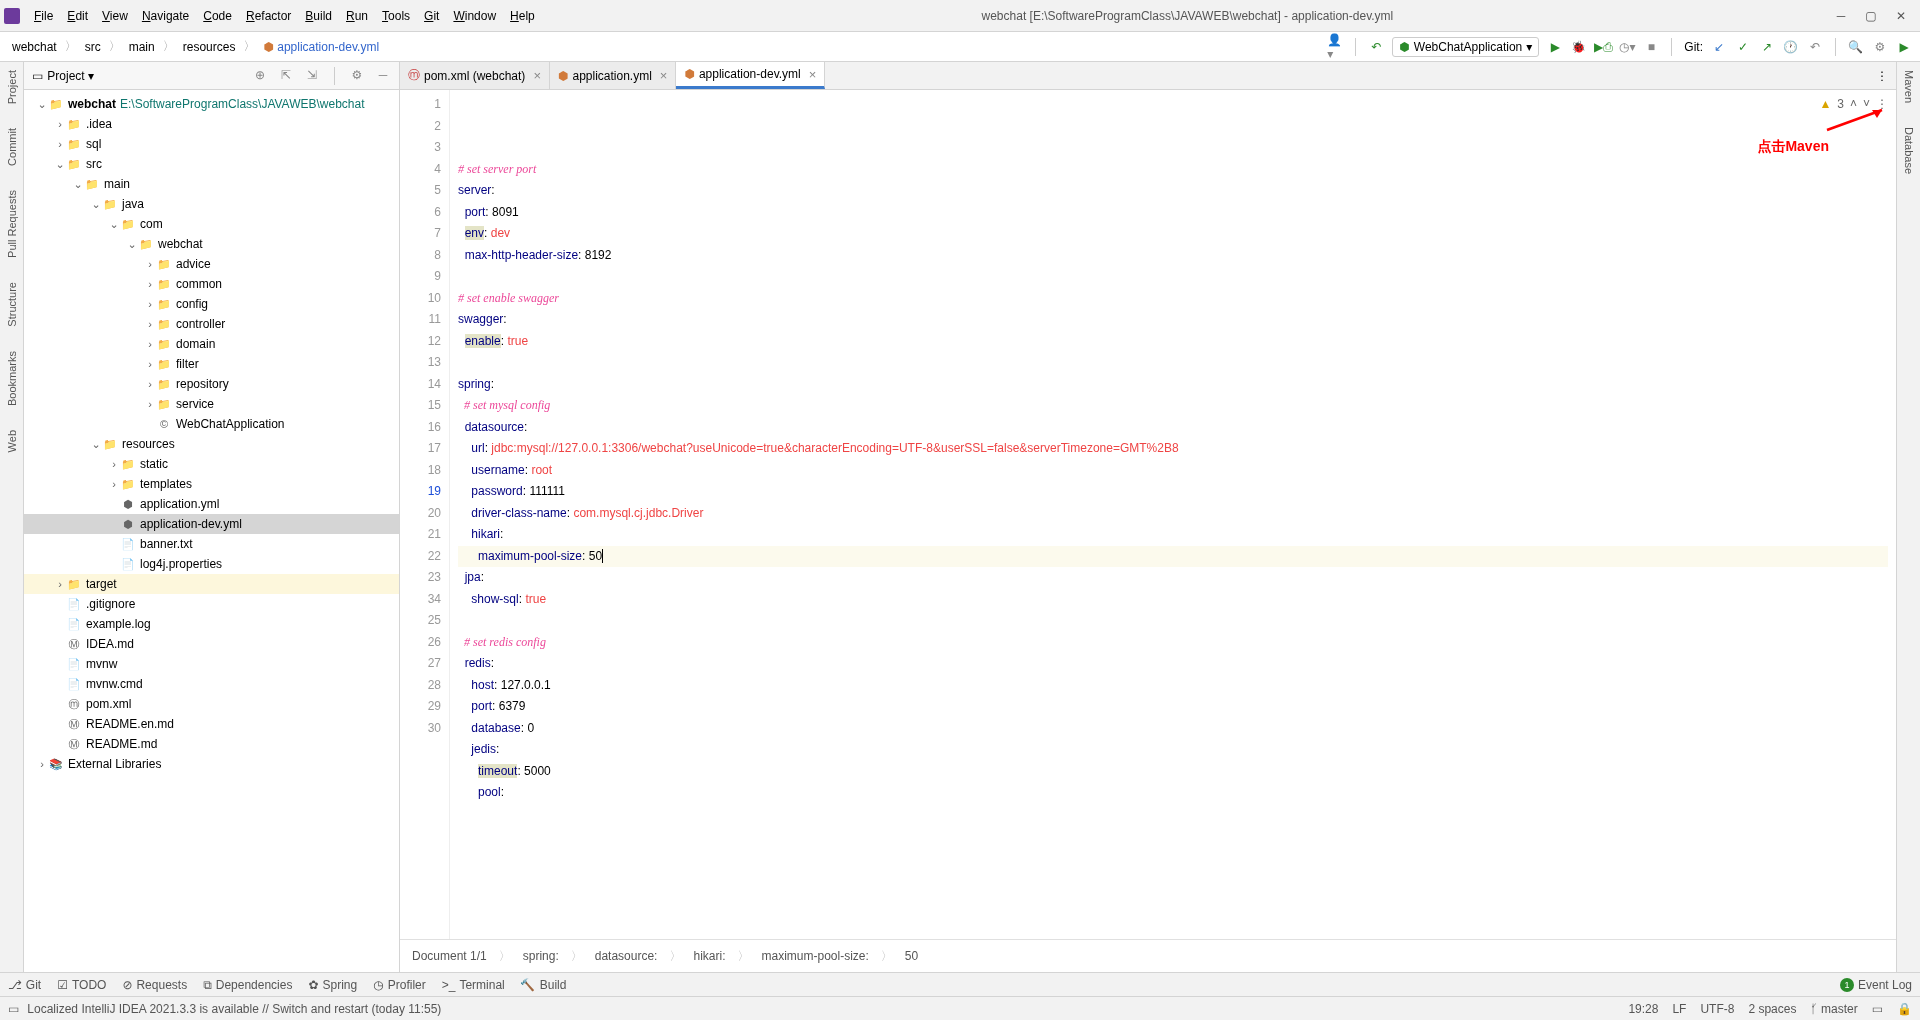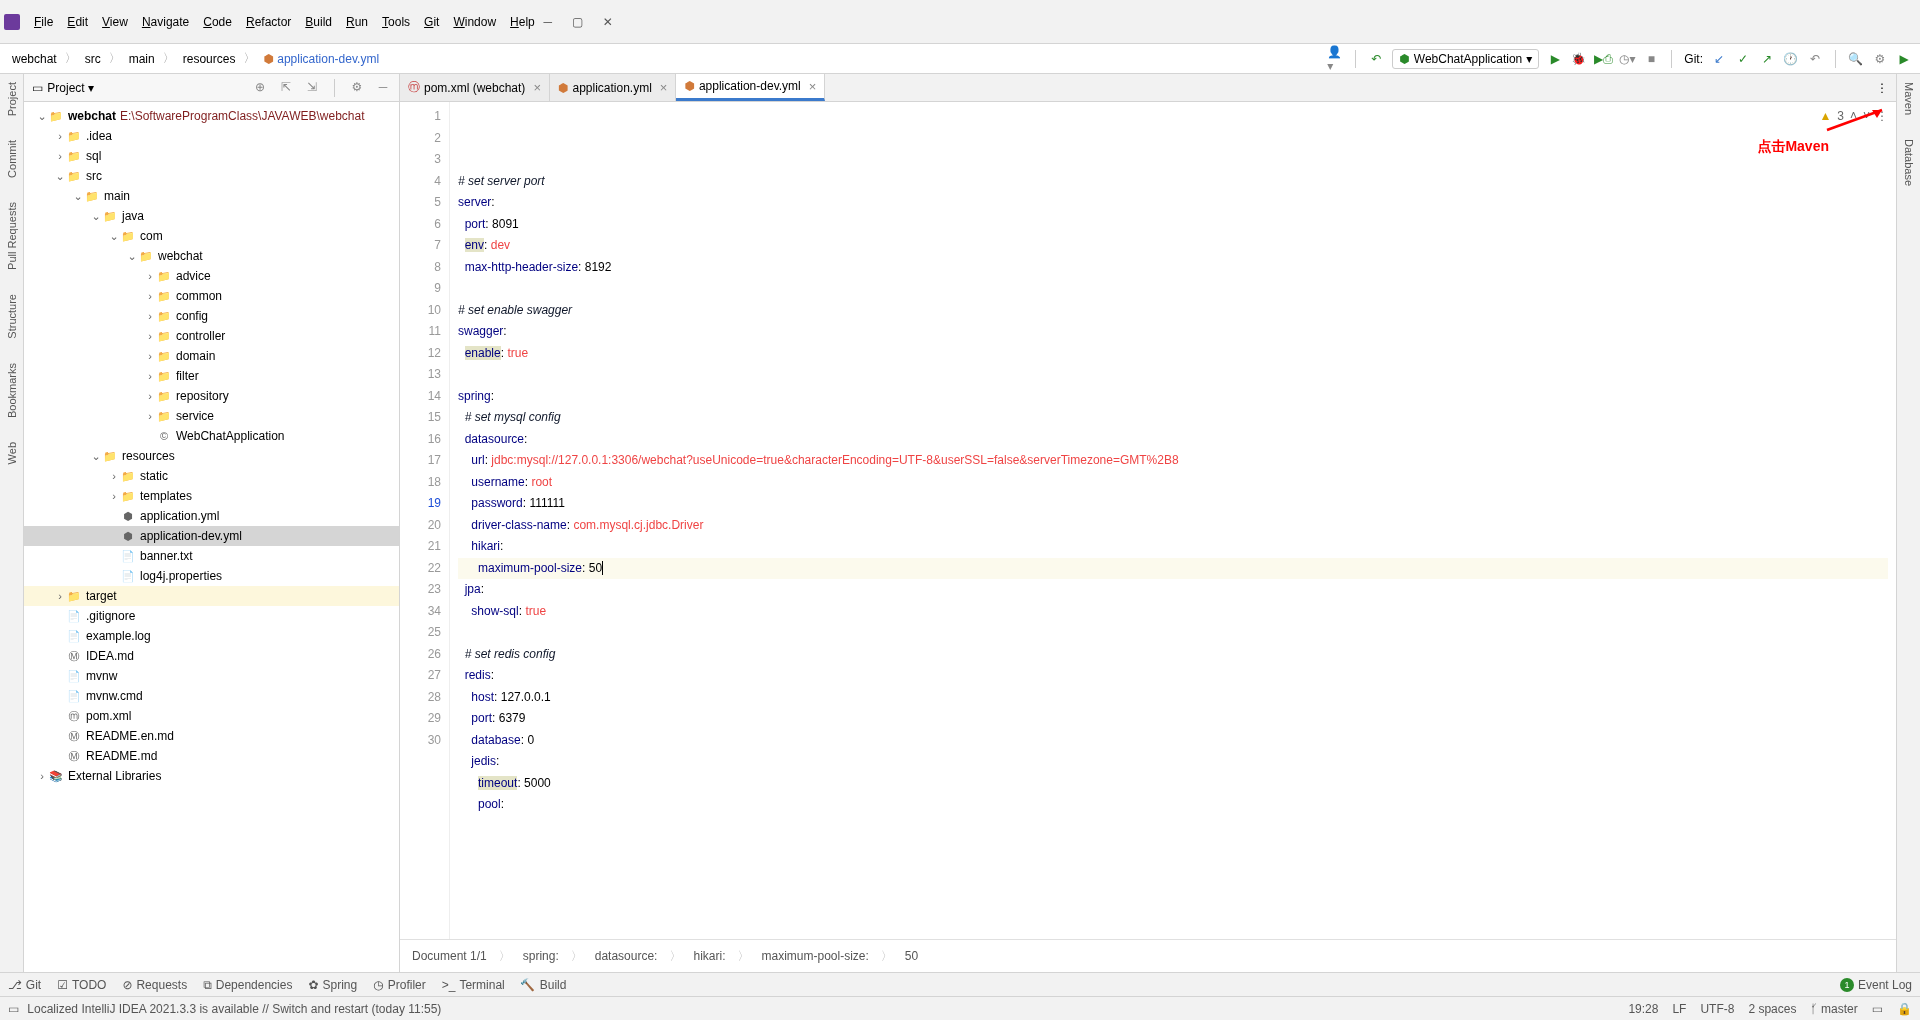--- a/index.html
+++ b/index.html
@@ -1,20 +1,20 @@
 <!DOCTYPE html>
 <html><head>
 <meta charset="utf-8">
 <style>
 * { margin: 0; padding: 0; box-sizing: border-box; font-family: "Segoe UI", Arial, sans-serif; font-size: 12px; }
 body { background: #f2f2f2; overflow: hidden; }
 .window { width: 1920px; height: 1020px; display: flex; flex-direction: column; background: #fff; }
 
 
-.titlebar { height: 44px; display: flex; align-items: center; background: #f2f2f2; border-bottom: 1px solid #d4d4d4; padding: 0 4px; }
+.titlebar { height: 32px; display: flex; align-items: center; background: #f2f2f2; border-bottom: 1px solid #d4d4d4; padding: 0 4px; }
 .app-icon { width: 16px; height: 16px; background: #6c3a9c; margin-right: 8px; border-radius: 2px; }
 .menubar { display: flex; gap: 2px; }
 .menu-item { padding: 2px 6px; cursor: pointer; }
 .menu-item u { text-decoration: underline; }
 .win-title { flex: 1; text-align: center; color: #555; font-size: 12px; }
 .win-ctrls { display: flex; gap: 16px; margin-right: 8px; }
 .win-ctrl { width: 14px; height: 14px; display: flex; align-items: center; justify-content: center; color: #555; }
 
 
 .toolbar { height: 30px; display: flex; align-items: center; border-bottom: 1px solid #d4d4d4; background: #fff; padding: 0 8px; }
@@ -48,35 +48,35 @@
 .tree { flex: 1; overflow: auto; padding: 4px 0; }
 .tree-row { display: flex; align-items: center; height: 20px; padding-right: 8px; font-size: 12px; white-space: nowrap; }
 .tree-row.selected { background: #d5d5d5; }
 .tree-row.highlighted { background: #fdf7dc; }
 .chev { width: 12px; display: inline-flex; justify-content: center; color: #666; font-size: 11px; }
 .node-icon { width: 16px; height: 16px; margin-right: 4px; display: inline-flex; align-items: center; justify-content: center; font-size: 11px; }
 .folder { color: #b28b4a; }
 .folder-blue { color: #4a7ab2; }
 .file-icon { color: #666; }
 .bold { font-weight: bold; }
-.hint { color: #7f1d1d; margin-left: 4px; }
+.hint { color: #0f766e; margin-left: 4px; }
 
 
 .editor-area { flex: 1; display: flex; flex-direction: column; overflow: hidden; }
 .tabs { height: 28px; display: flex; align-items: stretch; border-bottom: 1px solid #d4d4d4; background: #f2f2f2; }
 .tab { display: flex; align-items: center; padding: 0 8px; gap: 4px; border-right: 1px solid #d4d4d4; background: #ececec; position: relative; }
 .tab.active { background: #fff; border-bottom: 3px solid #3b7acc; }
 .tab-close { color: #888; font-size: 13px; margin-left: 4px; }
 .tabs-menu { margin-left: auto; padding: 0 8px; display: flex; align-items: center; }
 
 .editor-body { flex: 1; display: flex; overflow: hidden; position: relative; }
 .gutter-nums { width: 50px; background: #fff; border-right: 1px solid #eee; text-align: right; padding: 4px 8px 4px 0; color: #999; font-family: "JetBrains Mono", Consolas, monospace; font-size: 12.5px; line-height: 21.5px; }
 .gutter-nums div.active-line { color: #1d4ed8; }
 .code { flex: 1; font-family: "JetBrains Mono", Consolas, monospace; font-size: 12.5px; line-height: 21.5px; padding: 4px 8px; white-space: pre; position: relative; overflow: hidden; }
-.code .comment { color: #0f172a; font-style: italic; }
+.code .comment { color: #ec4899; font-style: italic; font-family: Liberation Serif, serif; }
 .code .key { color: #000080; }
 .code .val-str { color: #ef4444; }
 .code .val-num { color: #000000; }
 .code .hl { background: #e4e4c7; }
 .code .active-line { background: #fcfaed; display: block; width: 100%; }
 .cursor { border-right: 1px solid #000; }
 
 .inspections { position: absolute; top: 4px; right: 8px; display: flex; align-items: center; gap: 6px; color: #666; }
 .warn-icon { color: #d9a400; }
 
@@ -110,20 +110,21 @@
         <span class="menu-item"><u>N</u>avigate</span>
         <span class="menu-item"><u>C</u>ode</span>
         <span class="menu-item"><u>R</u>efactor</span>
         <span class="menu-item"><u>B</u>uild</span>
         <span class="menu-item"><u>R</u>un</span>
         <span class="menu-item"><u>T</u>ools</span>
         <span class="menu-item"><u>G</u>it</span>
         <span class="menu-item"><u>W</u>indow</span>
         <span class="menu-item"><u>H</u>elp</span>
       </div>
+    <div class="win-title">webchat [E:\SoftwareProgramClass\JAVAWEB\webchat] - application-dev.yml</div>
     <div class="win-ctrls">
       <div class="win-ctrl">─</div>
       <div class="win-ctrl">▢</div>
       <div class="win-ctrl">✕</div>
     </div>
   </div>
 
   <div class="toolbar">
     <div class="breadcrumb" id="breadcrumb">
         <span class="crumb">webchat</span>

